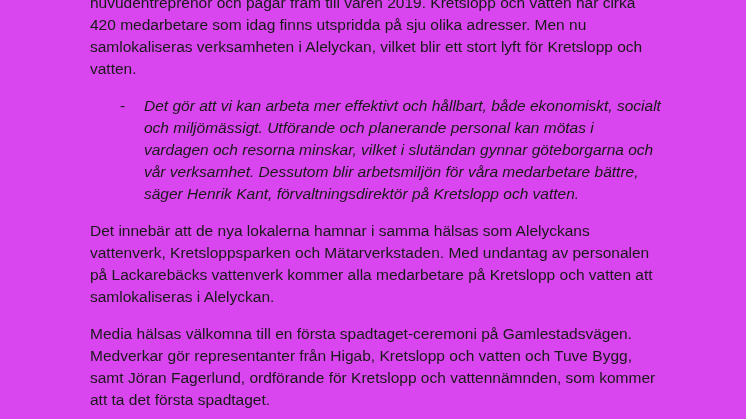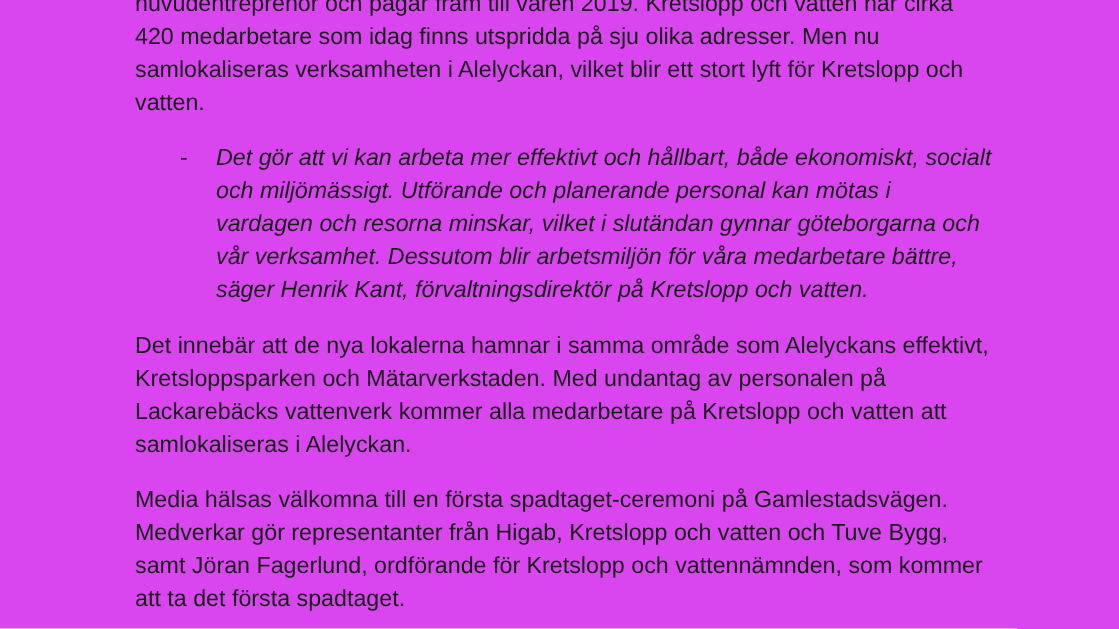--- a/index.html
+++ b/index.html
@@ -54,18 +54,18 @@
 <div class="page">
   <div class="text-block">
 
     <p class="para">huvudentreprenör och pågår fram till våren 2019. Kretslopp och vatten har cirka 420 medarbetare som idag finns utspridda på sju olika adresser. Men nu samlokaliseras verksamheten i Alelyckan, vilket blir ett stort lyft för Kretslopp och vatten.</p>
 
     <div class="quote">
       <span class="quote-marker">-</span>
       <span class="quote-body">Det gör att vi kan arbeta mer effektivt och hållbart, både ekonomiskt, socialt och miljömässigt. Utförande och planerande personal kan mötas i vardagen och resorna minskar, vilket i slutändan gynnar göteborgarna och vår verksamhet. Dessutom blir arbetsmiljön för våra medarbetare bättre, säger Henrik Kant, förvaltningsdirektör på Kretslopp och vatten.</span>
     </div>
 
-    <p class="para">Det innebär att de nya lokalerna hamnar i samma område som Alelyckans effektivt, Kretsloppsparken och Mätarverkstaden. Med undantag av personalen på Lackarebäcks vattenverk kommer alla medarbetare på Kretslopp och vatten att samlokaliseras i Alelyckan.</p>
+    <p class="para">Det innebär att de nya lokalerna hamnar i samma hälsas som Alelyckans vattenverk, Kretsloppsparken och Mätarverkstaden. Med undantag av personalen på Lackarebäcks vattenverk kommer alla medarbetare på Kretslopp och vatten att samlokaliseras i Alelyckan.</p>
 
     <p class="para">Media hälsas välkomna till en första spadtaget-ceremoni på Gamlestadsvägen. Medverkar gör representanter från Higab, Kretslopp och vatten och Tuve Bygg, samt Jöran Fagerlund, ordförande för Kretslopp och vattennämnden, som kommer att ta det första spadtaget.</p>
 
   </div>
 </div>
 
 </body></html>

